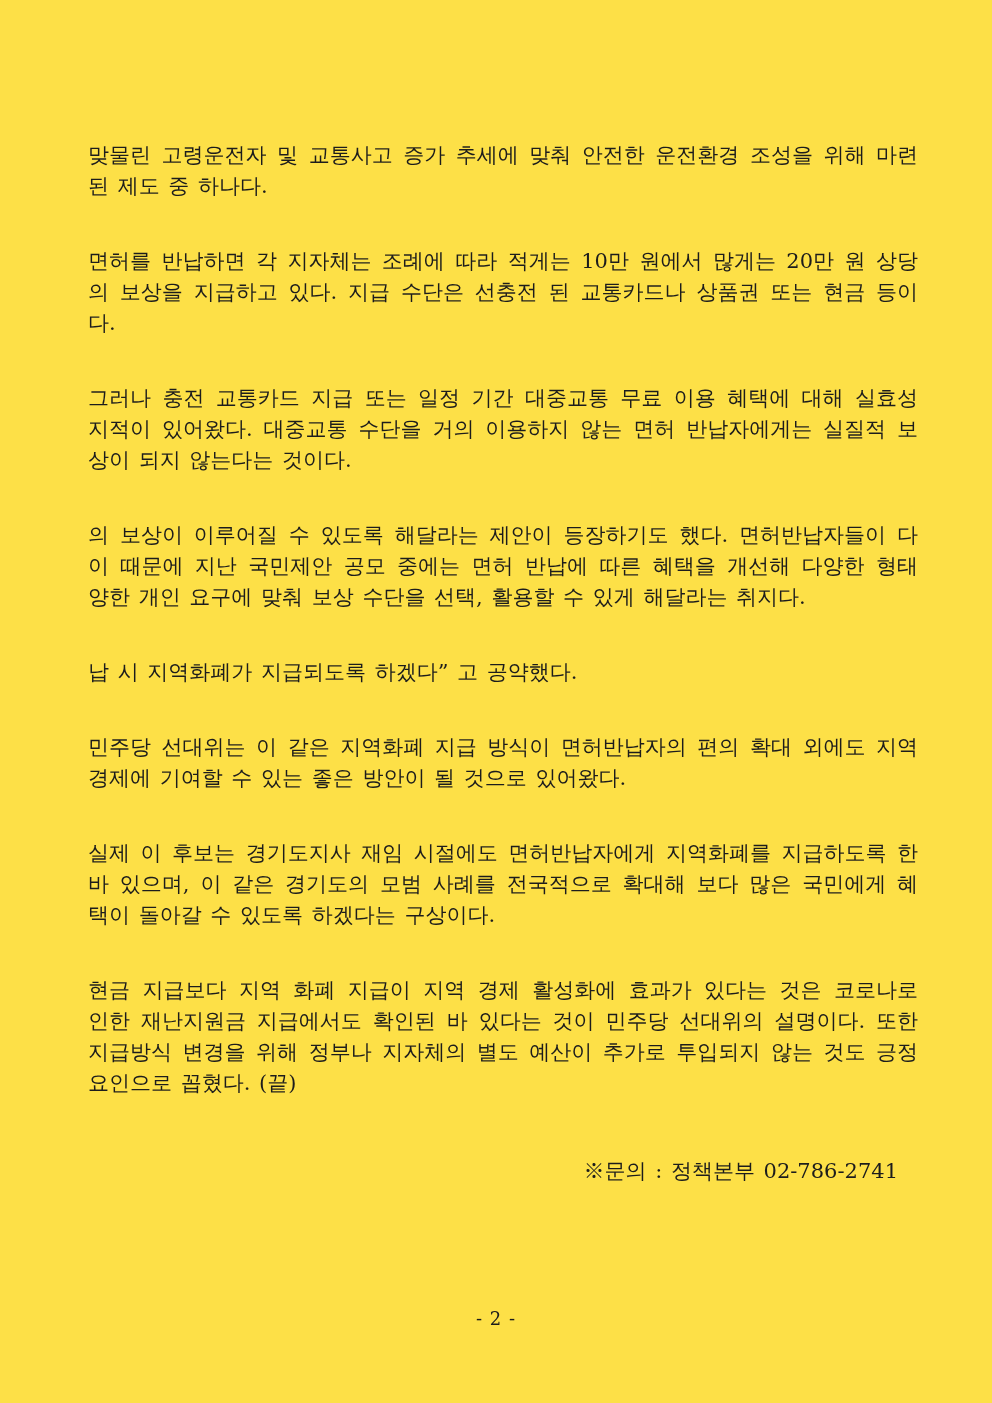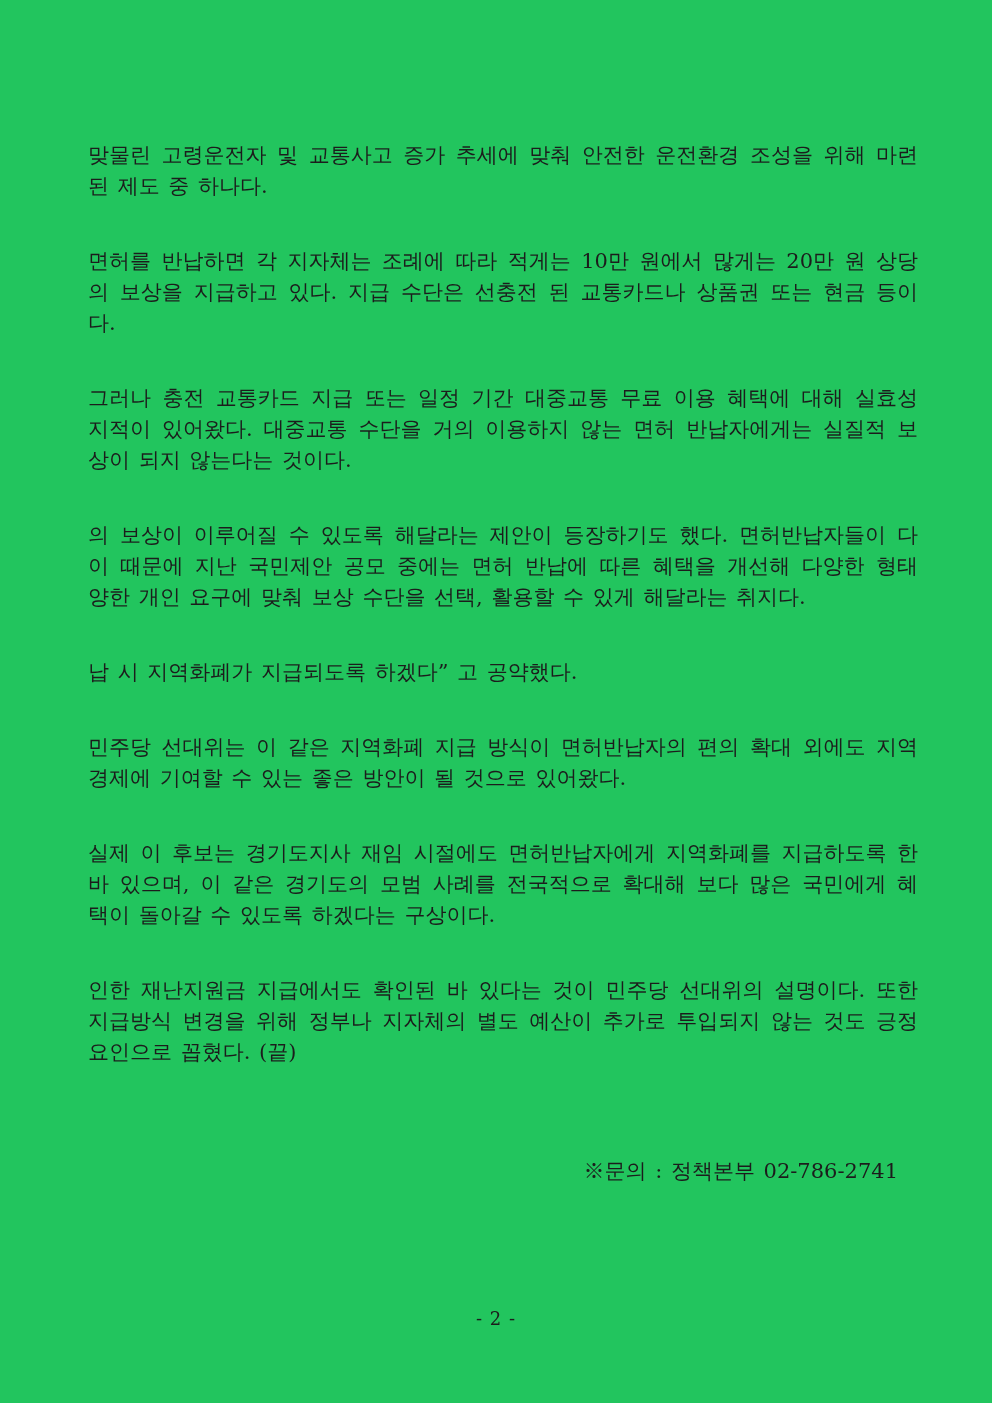--- a/index.html
+++ b/index.html
@@ -10,21 +10,21 @@
   body {
     width: 992px;
     height: 1403px;
     font-family: "DejaVu Serif", "Liberation Serif", serif;
     color: #1c1c1c;
   }
   .sheet {
     position: relative;
     width: 992px;
     height: 1403px;
-    background: #22c55e;
+    background: #fde047;
     overflow: hidden;
   }
   .body-text {
     position: absolute;
     left: 88px;
     top: 140px;
     width: 830px;
   }
   .para {
     margin: 0 0 44px 0;
@@ -96,20 +96,21 @@
       <div class="para">
         <div class="line">민주당 선대위는 이 같은 지역화폐 지급 방식이 면허반납자의 편의 확대 외에도 지역</div>
         <div class="line final">경제에 기여할 수 있는 좋은 방안이 될 것으로 있어왔다.</div>
       </div>
       <div class="para">
         <div class="line">실제 이 후보는 경기도지사 재임 시절에도 면허반납자에게 지역화폐를 지급하도록 한</div>
         <div class="line">바 있으며, 이 같은 경기도의 모범 사례를 전국적으로 확대해 보다 많은 국민에게 혜</div>
         <div class="line final">택이 돌아갈 수 있도록 하겠다는 구상이다.</div>
       </div>
       <div class="para">
+        <div class="line">현금 지급보다 지역 화폐 지급이 지역 경제 활성화에 효과가 있다는 것은 코로나로</div>
         <div class="line">인한 재난지원금 지급에서도 확인된 바 있다는 것이 민주당 선대위의 설명이다. 또한</div>
         <div class="line">지급방식 변경을 위해 정부나 지자체의 별도 예산이 추가로 투입되지 않는 것도 긍정</div>
         <div class="line final">요인으로 꼽혔다. (끝)</div>
       </div>
     </div>
   <div class="contact">※문의 : 정책본부 02-786-2741</div>
   <div class="page-number">- 2 -</div>
 </div>
 
 </body></html>

